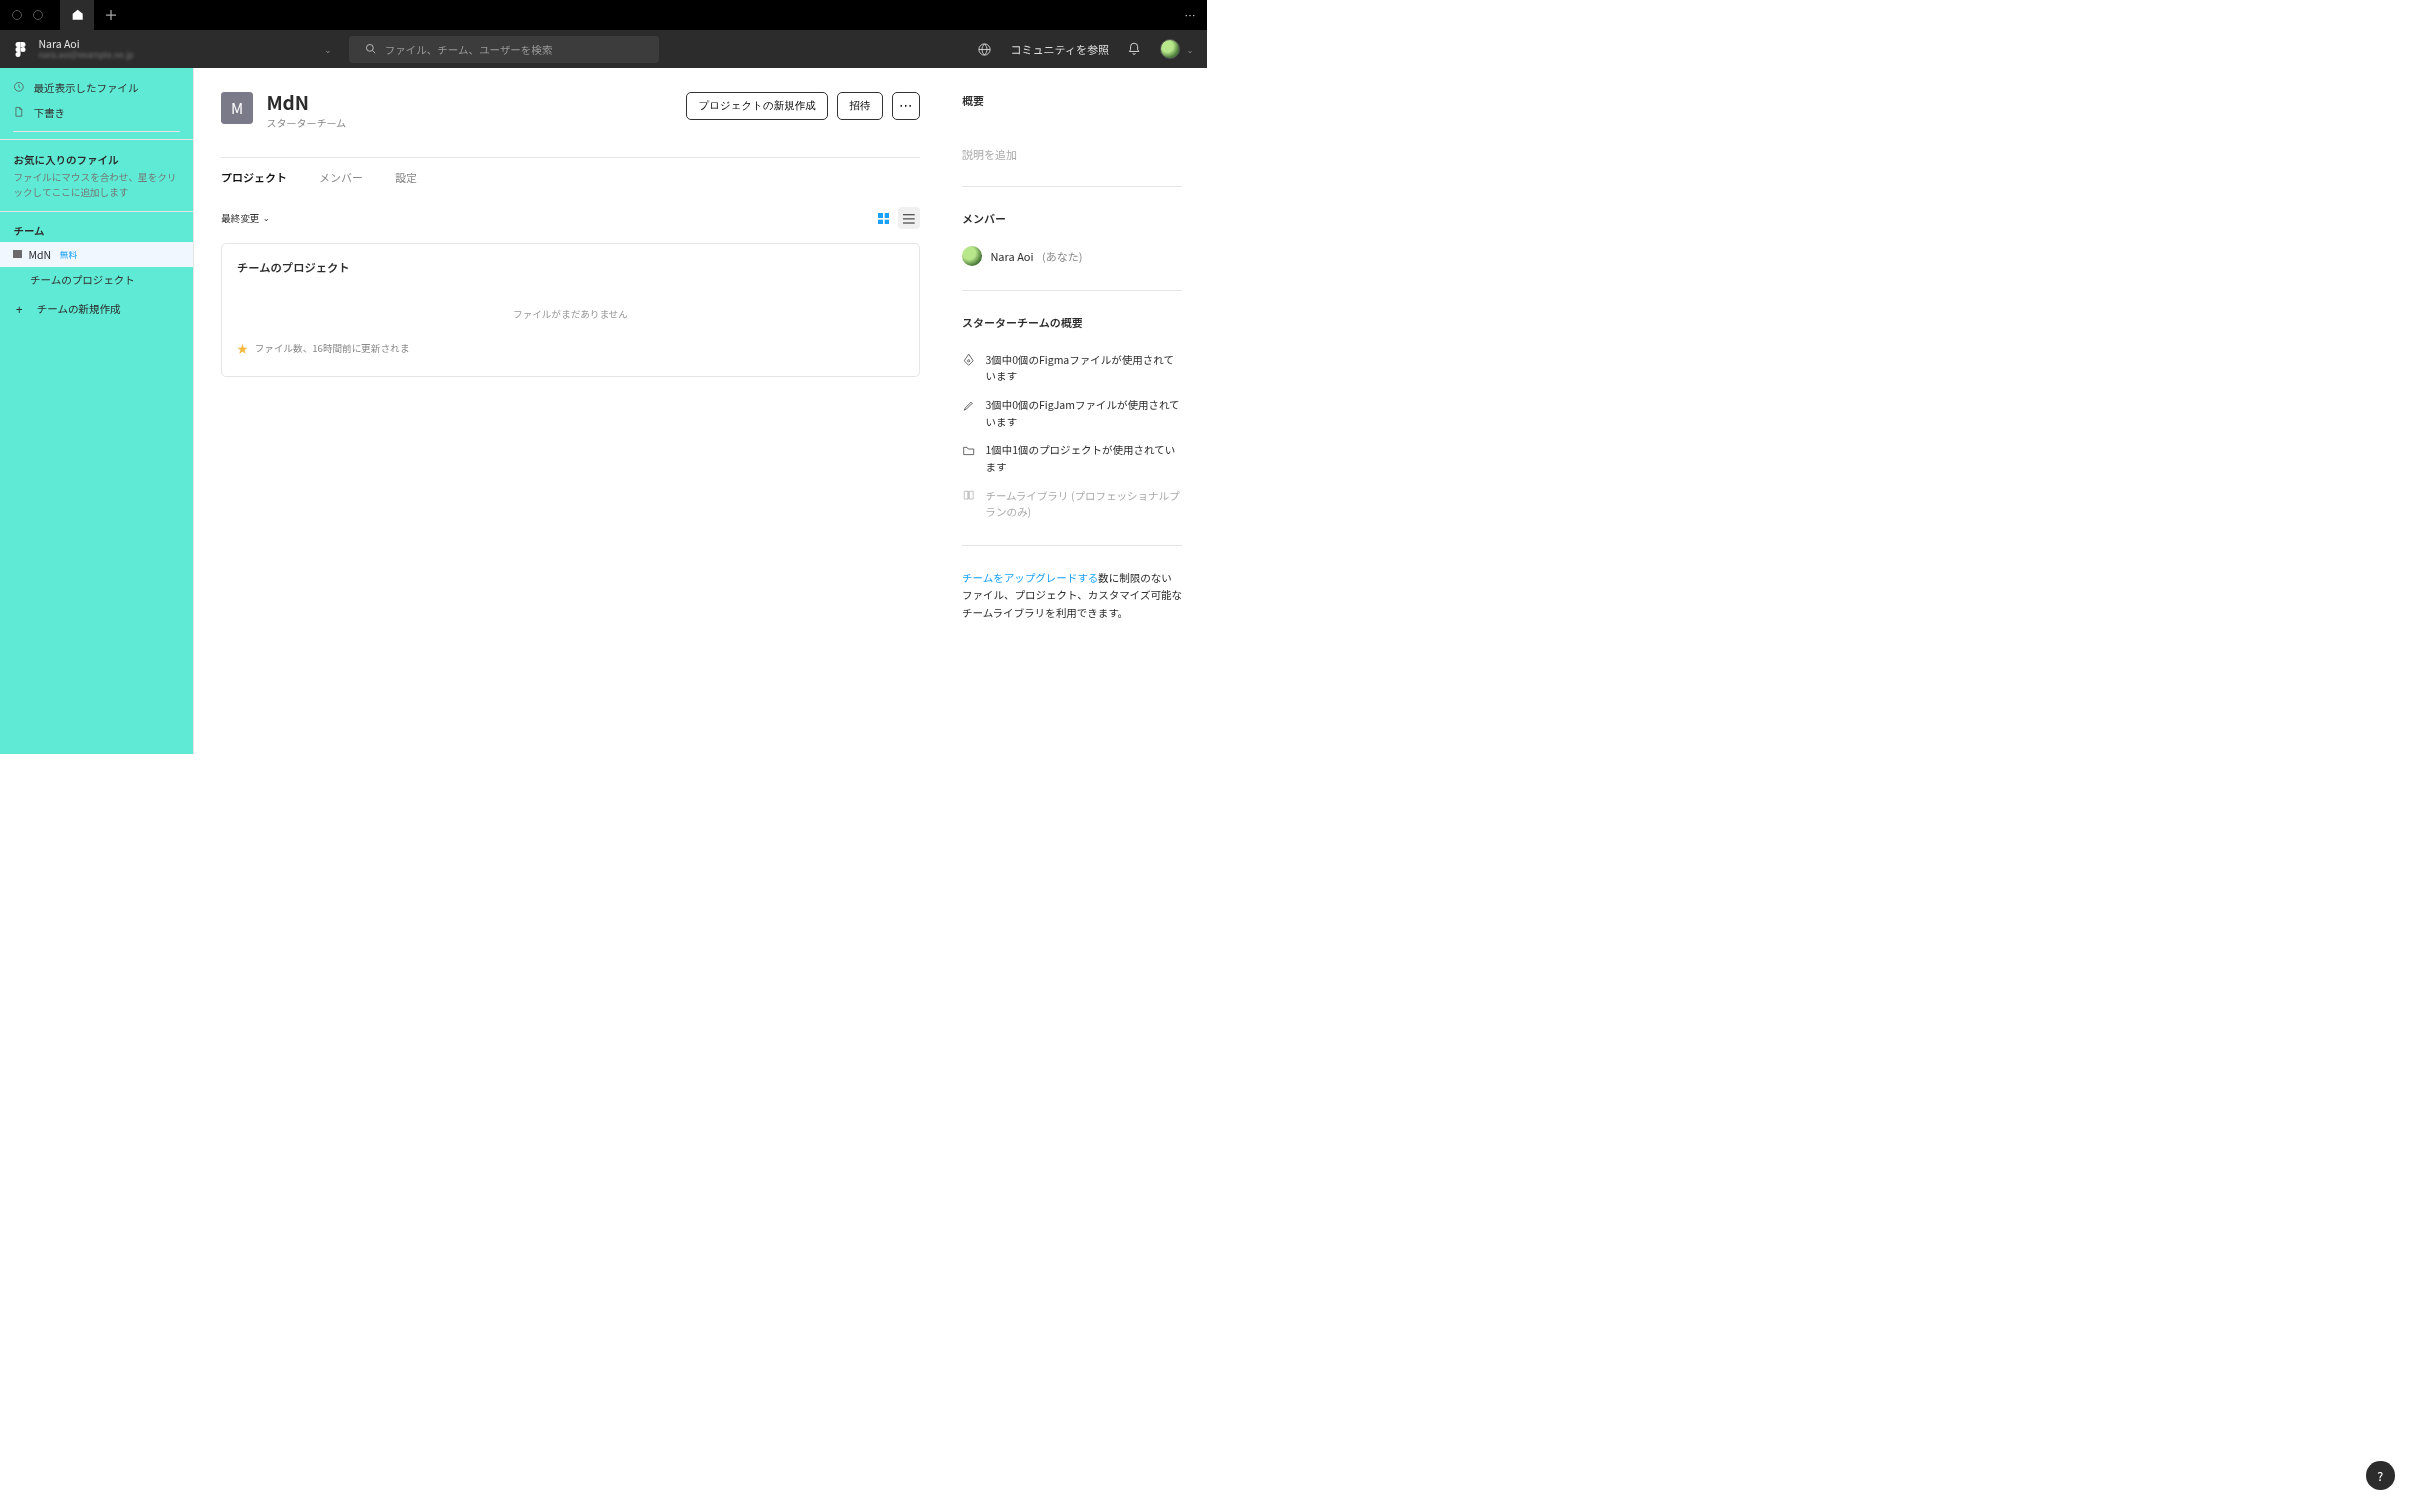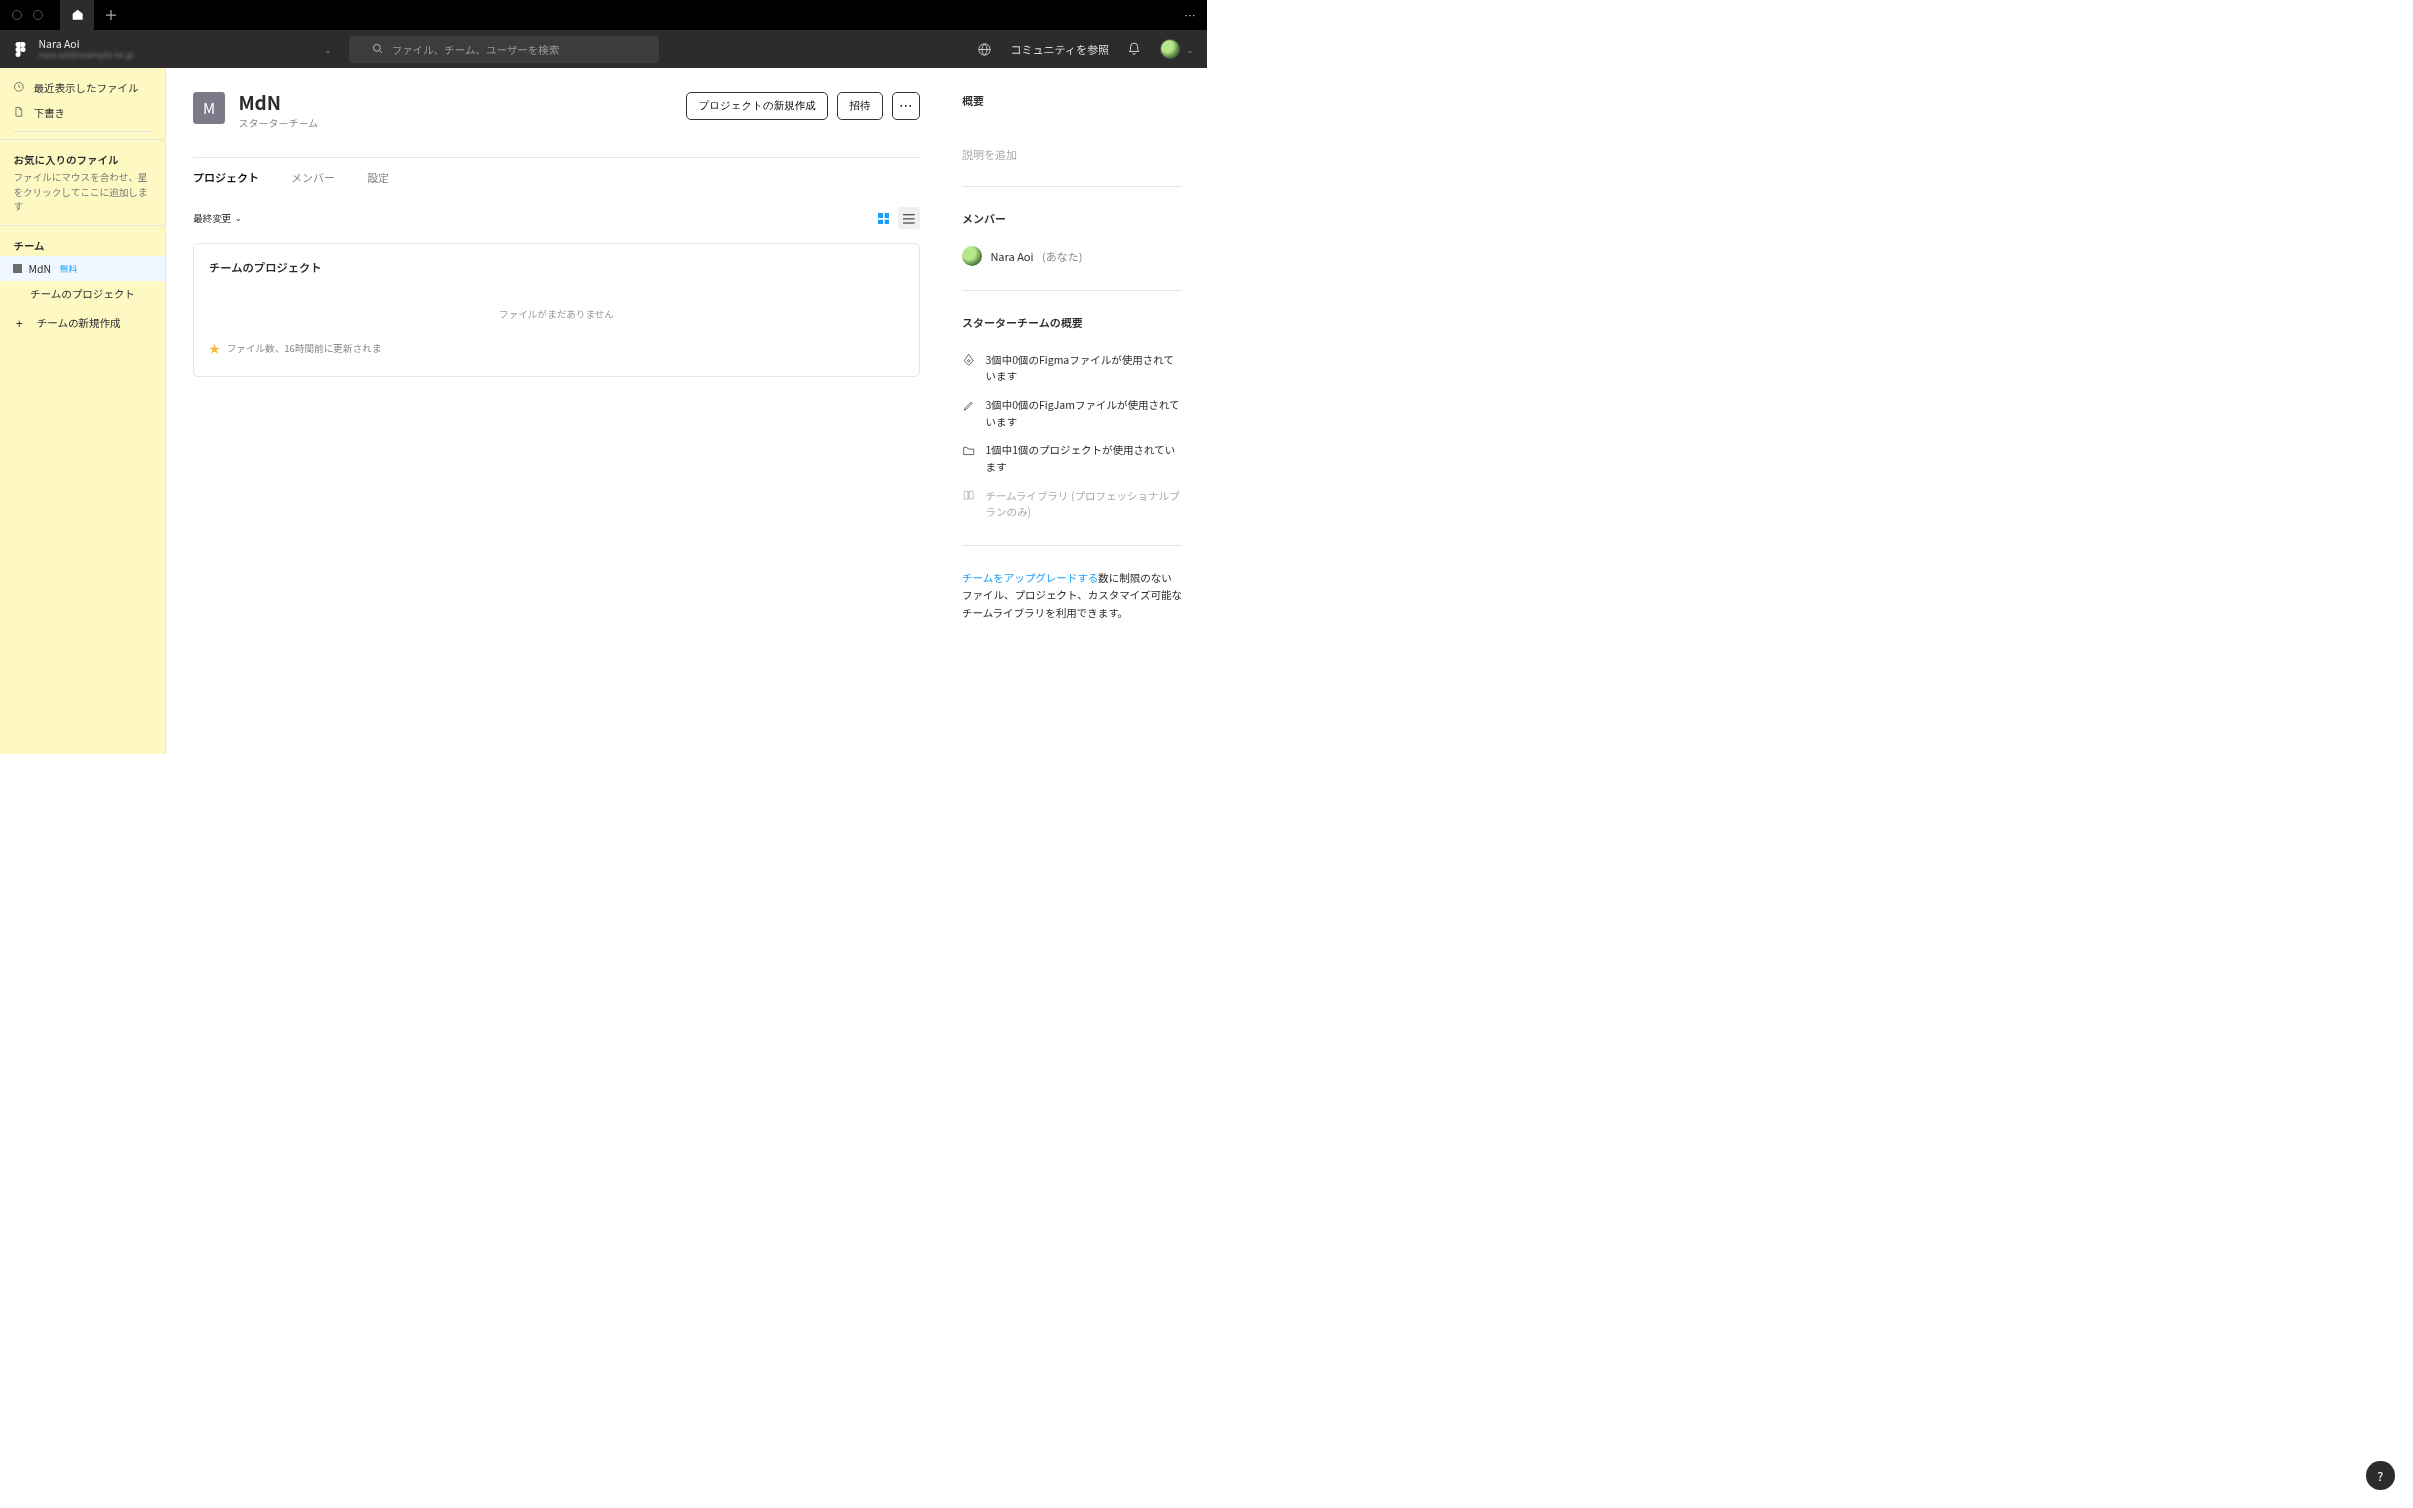--- a/index.html
+++ b/index.html
@@ -34,38 +34,38 @@
   .figma-logo { width: 15px; height: 15px; margin-left: 13.4px; }
   .user-block {
     display: flex; flex-direction: column; margin-left: 10px;
     line-height: 1.15;
   }
   .user-name { font-size: 10.5px; }
   .user-email { font-size: 8.4px; color: #777; filter: blur(1.7px); }
   .user-caret { margin-left: 5px; color: #888; font-size: 9.2px; margin-right: 17px; cursor:pointer; width:193px; text-align:right; }
   .search-wrap {
     flex: 0 0 310px; height: 27px; background: #3c3c3c; border-radius: 3.4px;
-    display: flex; align-items: center; padding: 0 23px;
+    display: flex; align-items: center; padding: 0 16px;
     color: #999; font-size: 10.5px; gap: 8.4px;
   }
   .header-right { margin-left: auto; display: flex; align-items: center; gap: 18.4px; padding-right: 13.4px; }
   .globe, .bell { color: #ddd; }
   .community { color: #ddd; font-size: 11px; cursor:pointer; }
   .avatar {
     width: 20px; height: 20px; border-radius: 50%;
     background: radial-gradient(circle at 35% 35%, #b8e68a 35%, #4a7a3a 70%);
     border: 0.8px solid #555; cursor:pointer;
   }
   .avatar-caret { color:#888; font-size:8.4px; margin-left:-11.7px; }
 
   
   .workspace { display: flex; height: calc(754px - 30px - 38px); }
 
   
-  .sidebar { width: 166px; border-right: 0.8px solid #e5e5e5; background:#fef9c3; overflow-y:auto; }
+  .sidebar { width: 194px; border-right: 0.8px solid #e5e5e5; background:#5eead4; overflow-y:auto; }
   .side-item {
     display: flex; align-items: center; gap: 8.4px; padding: 5px 13.4px;
     font-size: 10.5px; color: #333; cursor: pointer;
   }
   .side-item svg, .side-item .icon-ph { width:11.7px; height:11.7px; color:#555; }
   .side-sep { border: none; border-top: 0.8px solid #e5e5e5; margin: 6.7px 13.4px; }
 
   .upgrade-card {
     margin: 10px 13.4px 11.7px; background: #f4f4f4; border-radius: 5px;
     padding: 13.4px 11.7px; text-align: center;

